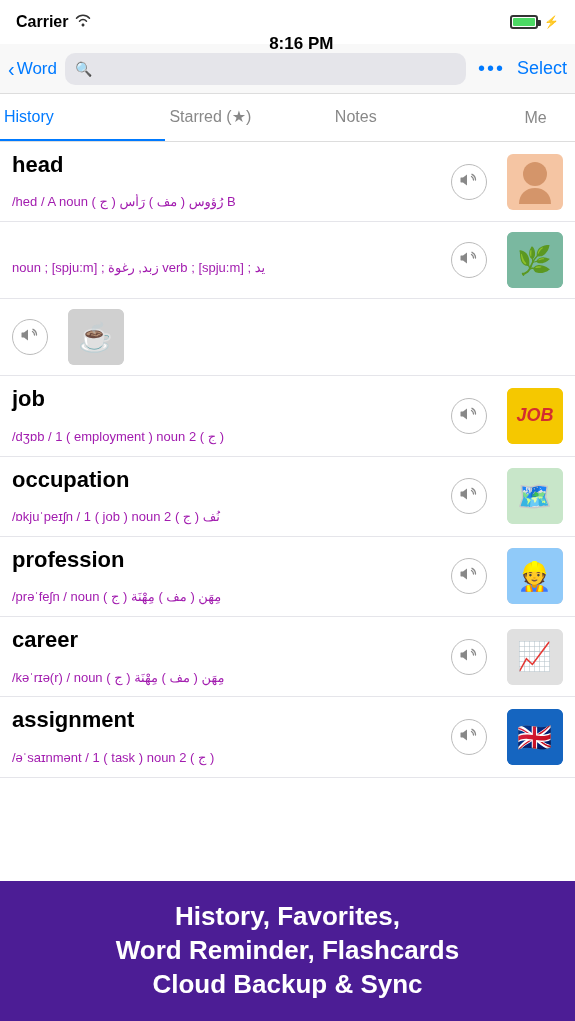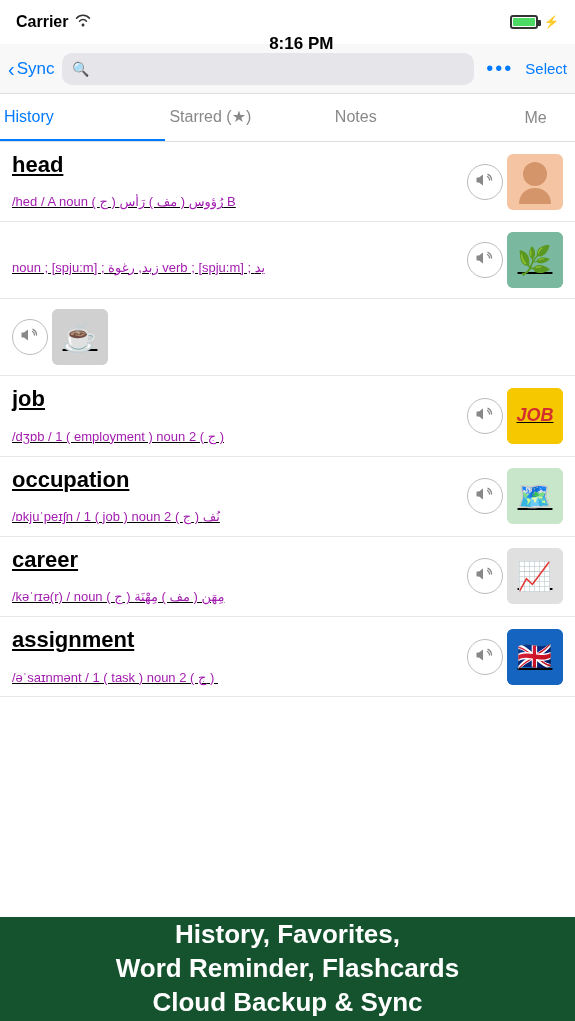--- a/index.html
+++ b/index.html
@@ -87,21 +87,21 @@
     .search-icon-glyph { color: #888; font-size: 14px; }
     .dots-btn {
       color: #007aff;
       font-size: 20px;
       cursor: pointer;
       padding: 0 4px;
       letter-spacing: 2px;
     }
     .select-btn {
       color: #007aff;
-      font-size: 15px;
+      font-size: 18px;
       cursor: pointer;
       white-space: nowrap;
       text-align: center;
     }
 
     
     .tab-bar {
       height: 48px;
       background: #fff;
       border-bottom: 1px solid #ddd;
@@ -139,22 +139,21 @@
     .word-list {
       background: #fff;
       overflow: hidden;
     }
     .word-item {
       display: flex;
       align-items: center;
       border-bottom: 1px solid #e5e5ea;
       padding: 10px 12px;
       min-height: 72px;
-      gap: 4px;
-      text-decoration: underline;
+      gap: 20px;
     }
     .word-content { flex: 1; min-width: 0; }
     .word-title {
       font-size: 22px;
       font-weight: 700;
       color: #000;
       line-height: 1.2;
     }
     .word-detail {
       font-size: 13px;
@@ -202,22 +201,22 @@
     .thumb-career { background: #e0e0e0; }
     .thumb-assignment { background: #1565c0; }
     .thumb-function { background: #81c784; }
 
     
     .promo-banner {
       position: absolute;
       bottom: 0;
       left: 0;
       right: 0;
-      height: 104px;
-      background: #14532d;
+      height: 140px;
+      background: #4c1d95;
       display: flex;
       flex-direction: column;
       align-items: center;
       justify-content: center;
       padding: 16px;
     }
     .promo-text {
       color: #fff;
       font-size: 26px;
       font-weight: 700;
@@ -244,21 +243,21 @@
     <div class="battery-icon">
       <div class="battery-fill"></div>
     </div>
     <span style="font-size:12px;">⚡</span>
   </div>
 </div>
 
 <div class="nav-bar">
   <div class="back-btn">
     <span class="back-chevron">‹</span>
-    <span>Sync</span>
+    <span>Word</span>
   </div>
   <div class="search-box">
     <span class="search-icon-glyph">🔍</span>
   </div>
   <div class="dots-btn">•••</div>
   <div class="select-btn">Select</div>
 </div>
 
 <div class="tab-bar">
   <div class="tab-item active">
@@ -371,20 +370,40 @@
           </svg>
         </span>
       </div>
     </div>
     <div class="word-thumb thumb-occupation" style="width:56px;height:56px;border-radius:6px;overflow:hidden;flex-shrink:0;">
       <div style="background:#c8e6c9;width:56px;height:56px;display:flex;align-items:center;justify-content:center;border-radius:6px;font-size:28px;">🗺️</div>
     </div>
   </div>
     <div class="word-item">
     <div class="word-content">
+      <div class="word-title">profession</div>
+      <div class="word-detail">/prəˈfeʃn /  noun   ( ج )  مِهَن  ( مف )  مِهْنَة</div>
+    </div>
+    <div class="word-actions">
+      <div class="speaker-btn">
+        <span class="speaker-icon">
+          <svg width="18" height="18" viewBox="0 0 18 18" fill="none">
+            <path d="M3 6.5H1C0.7 6.5 0.5 6.7 0.5 7v4c0 .3.2.5.5.5h2l4 3V3.5L3 6.5z" fill="#888"></path>
+            <path d="M13.5 9c0-1.5-.8-2.8-2-3.5" stroke="#888" stroke-width="1.3" stroke-linecap="round"></path>
+            <path d="M15.5 9c0-2.5-1.5-4.7-3.5-5.7" stroke="#888" stroke-width="1.3" stroke-linecap="round"></path>
+          </svg>
+        </span>
+      </div>
+    </div>
+    <div class="word-thumb thumb-profession" style="width:56px;height:56px;border-radius:6px;overflow:hidden;flex-shrink:0;">
+      <div style="background:#90caf9;width:56px;height:56px;display:flex;align-items:center;justify-content:center;border-radius:6px;font-size:28px;">👷</div>
+    </div>
+  </div>
+    <div class="word-item">
+    <div class="word-content">
       <div class="word-title">career</div>
       <div class="word-detail">/kəˈrɪə(r) /  noun   ( ج )  مِهَن  ( مف )  مِهْنَة</div>
     </div>
     <div class="word-actions">
       <div class="speaker-btn">
         <span class="speaker-icon">
           <svg width="18" height="18" viewBox="0 0 18 18" fill="none">
             <path d="M3 6.5H1C0.7 6.5 0.5 6.7 0.5 7v4c0 .3.2.5.5.5h2l4 3V3.5L3 6.5z" fill="#888"></path>
             <path d="M13.5 9c0-1.5-.8-2.8-2-3.5" stroke="#888" stroke-width="1.3" stroke-linecap="round"></path>
             <path d="M15.5 9c0-2.5-1.5-4.7-3.5-5.7" stroke="#888" stroke-width="1.3" stroke-linecap="round"></path>

